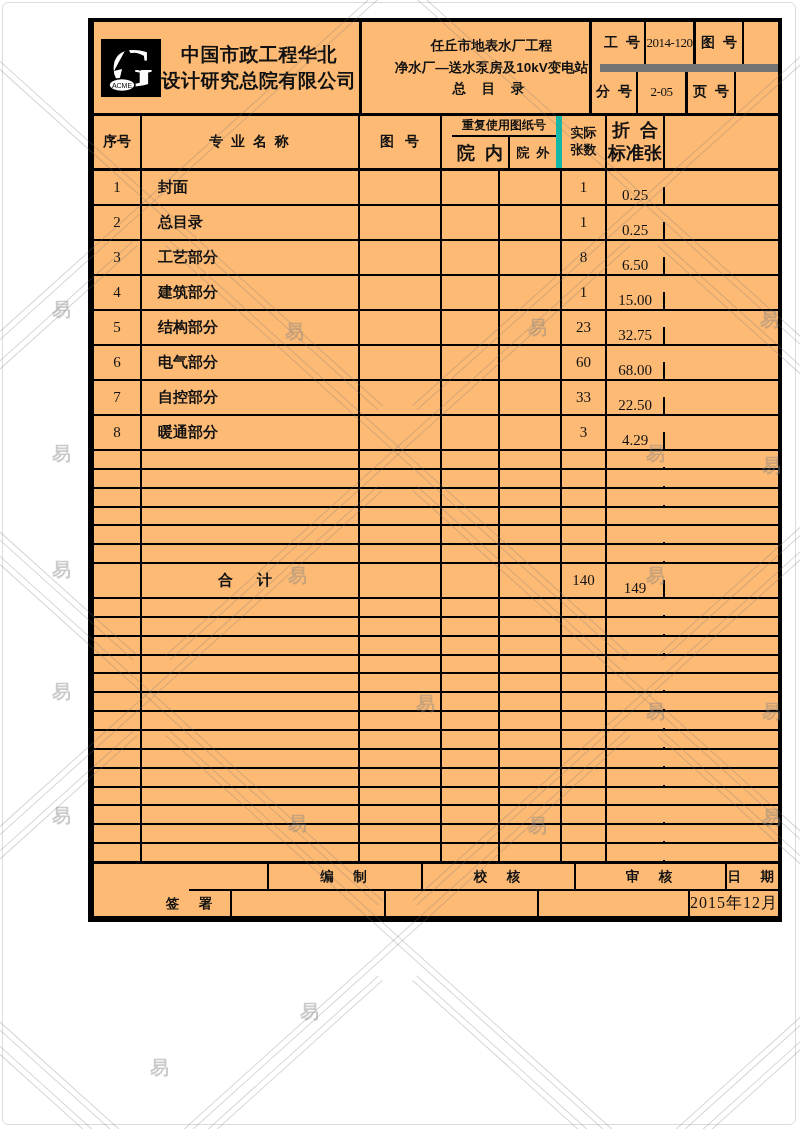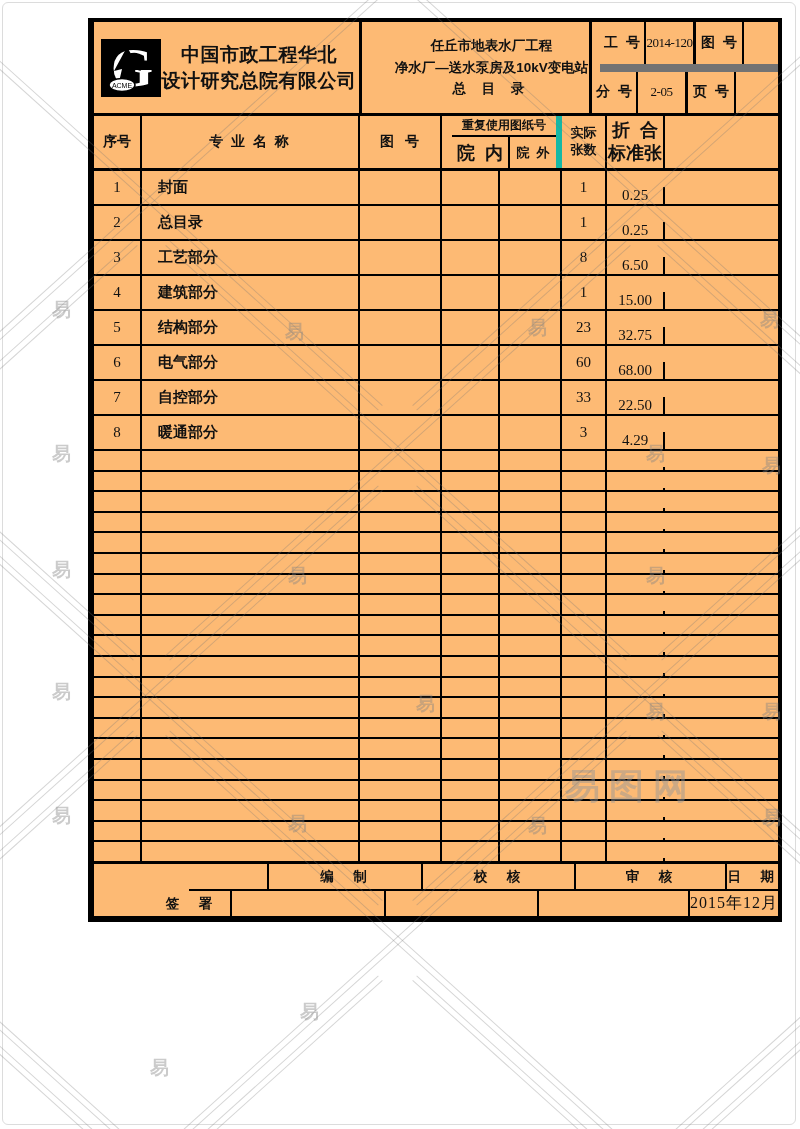--- a/index.html
+++ b/index.html
@@ -317,20 +317,30 @@
         <div class="brow">
           <div class="bc c0 num"></div>
           <div class="bc c1"></div>
           <div class="bc c2 num"></div>
           <div class="bc c3 num"></div>
           <div class="bc c4 num"></div>
           <div class="bc c5 num"></div>
           <div class="bc c6 num"></div>
           <div class="bc c7 num"></div>
         </div>
+        <div class="brow total">
+          <div class="bc c0 num"></div>
+          <div class="bc c1">合 计</div>
+          <div class="bc c2 num"></div>
+          <div class="bc c3 num"></div>
+          <div class="bc c4 num"></div>
+          <div class="bc c5 num">140</div>
+          <div class="bc c6 num">149</div>
+          <div class="bc c7 num"></div>
+        </div>
         <div class="brow">
           <div class="bc c0 num"></div>
           <div class="bc c1"></div>
           <div class="bc c2 num"></div>
           <div class="bc c3 num"></div>
           <div class="bc c4 num"></div>
           <div class="bc c5 num"></div>
           <div class="bc c6 num"></div>
           <div class="bc c7 num"></div>
         </div>
@@ -478,21 +488,20 @@
         <div class="fc f0">签  署</div>
         <div class="fc f1"></div>
         <div class="fc f2"></div>
         <div class="fc f3"></div>
         <div class="fc f4 date">2015年12月</div>
       </div>
     </div>
   </div>
 
   <div class="wm">
-    <span class="wsite">易图网</span>
   <div class="wline" style="left: -160px; top: 197px; transform: rotate(42deg);"></div>
       <div class="wline" style="left: -160px; top: 197px; transform: rotate(-42deg);"></div>
       <div class="wline" style="left: 335px; top: 197px; transform: rotate(42deg);"></div>
       <div class="wline" style="left: 335px; top: 197px; transform: rotate(-42deg);"></div>
       <div class="wline" style="left: -405px; top: 447px; transform: rotate(42deg);"></div>
       <div class="wline" style="left: -405px; top: 447px; transform: rotate(-42deg);"></div>
       <div class="wline" style="left: 88px; top: 447px; transform: rotate(42deg);"></div>
       <div class="wline" style="left: 88px; top: 447px; transform: rotate(-42deg);"></div>
       <div class="wline" style="left: 580px; top: 447px; transform: rotate(42deg);"></div>
       <div class="wline" style="left: 580px; top: 447px; transform: rotate(-42deg);"></div>

